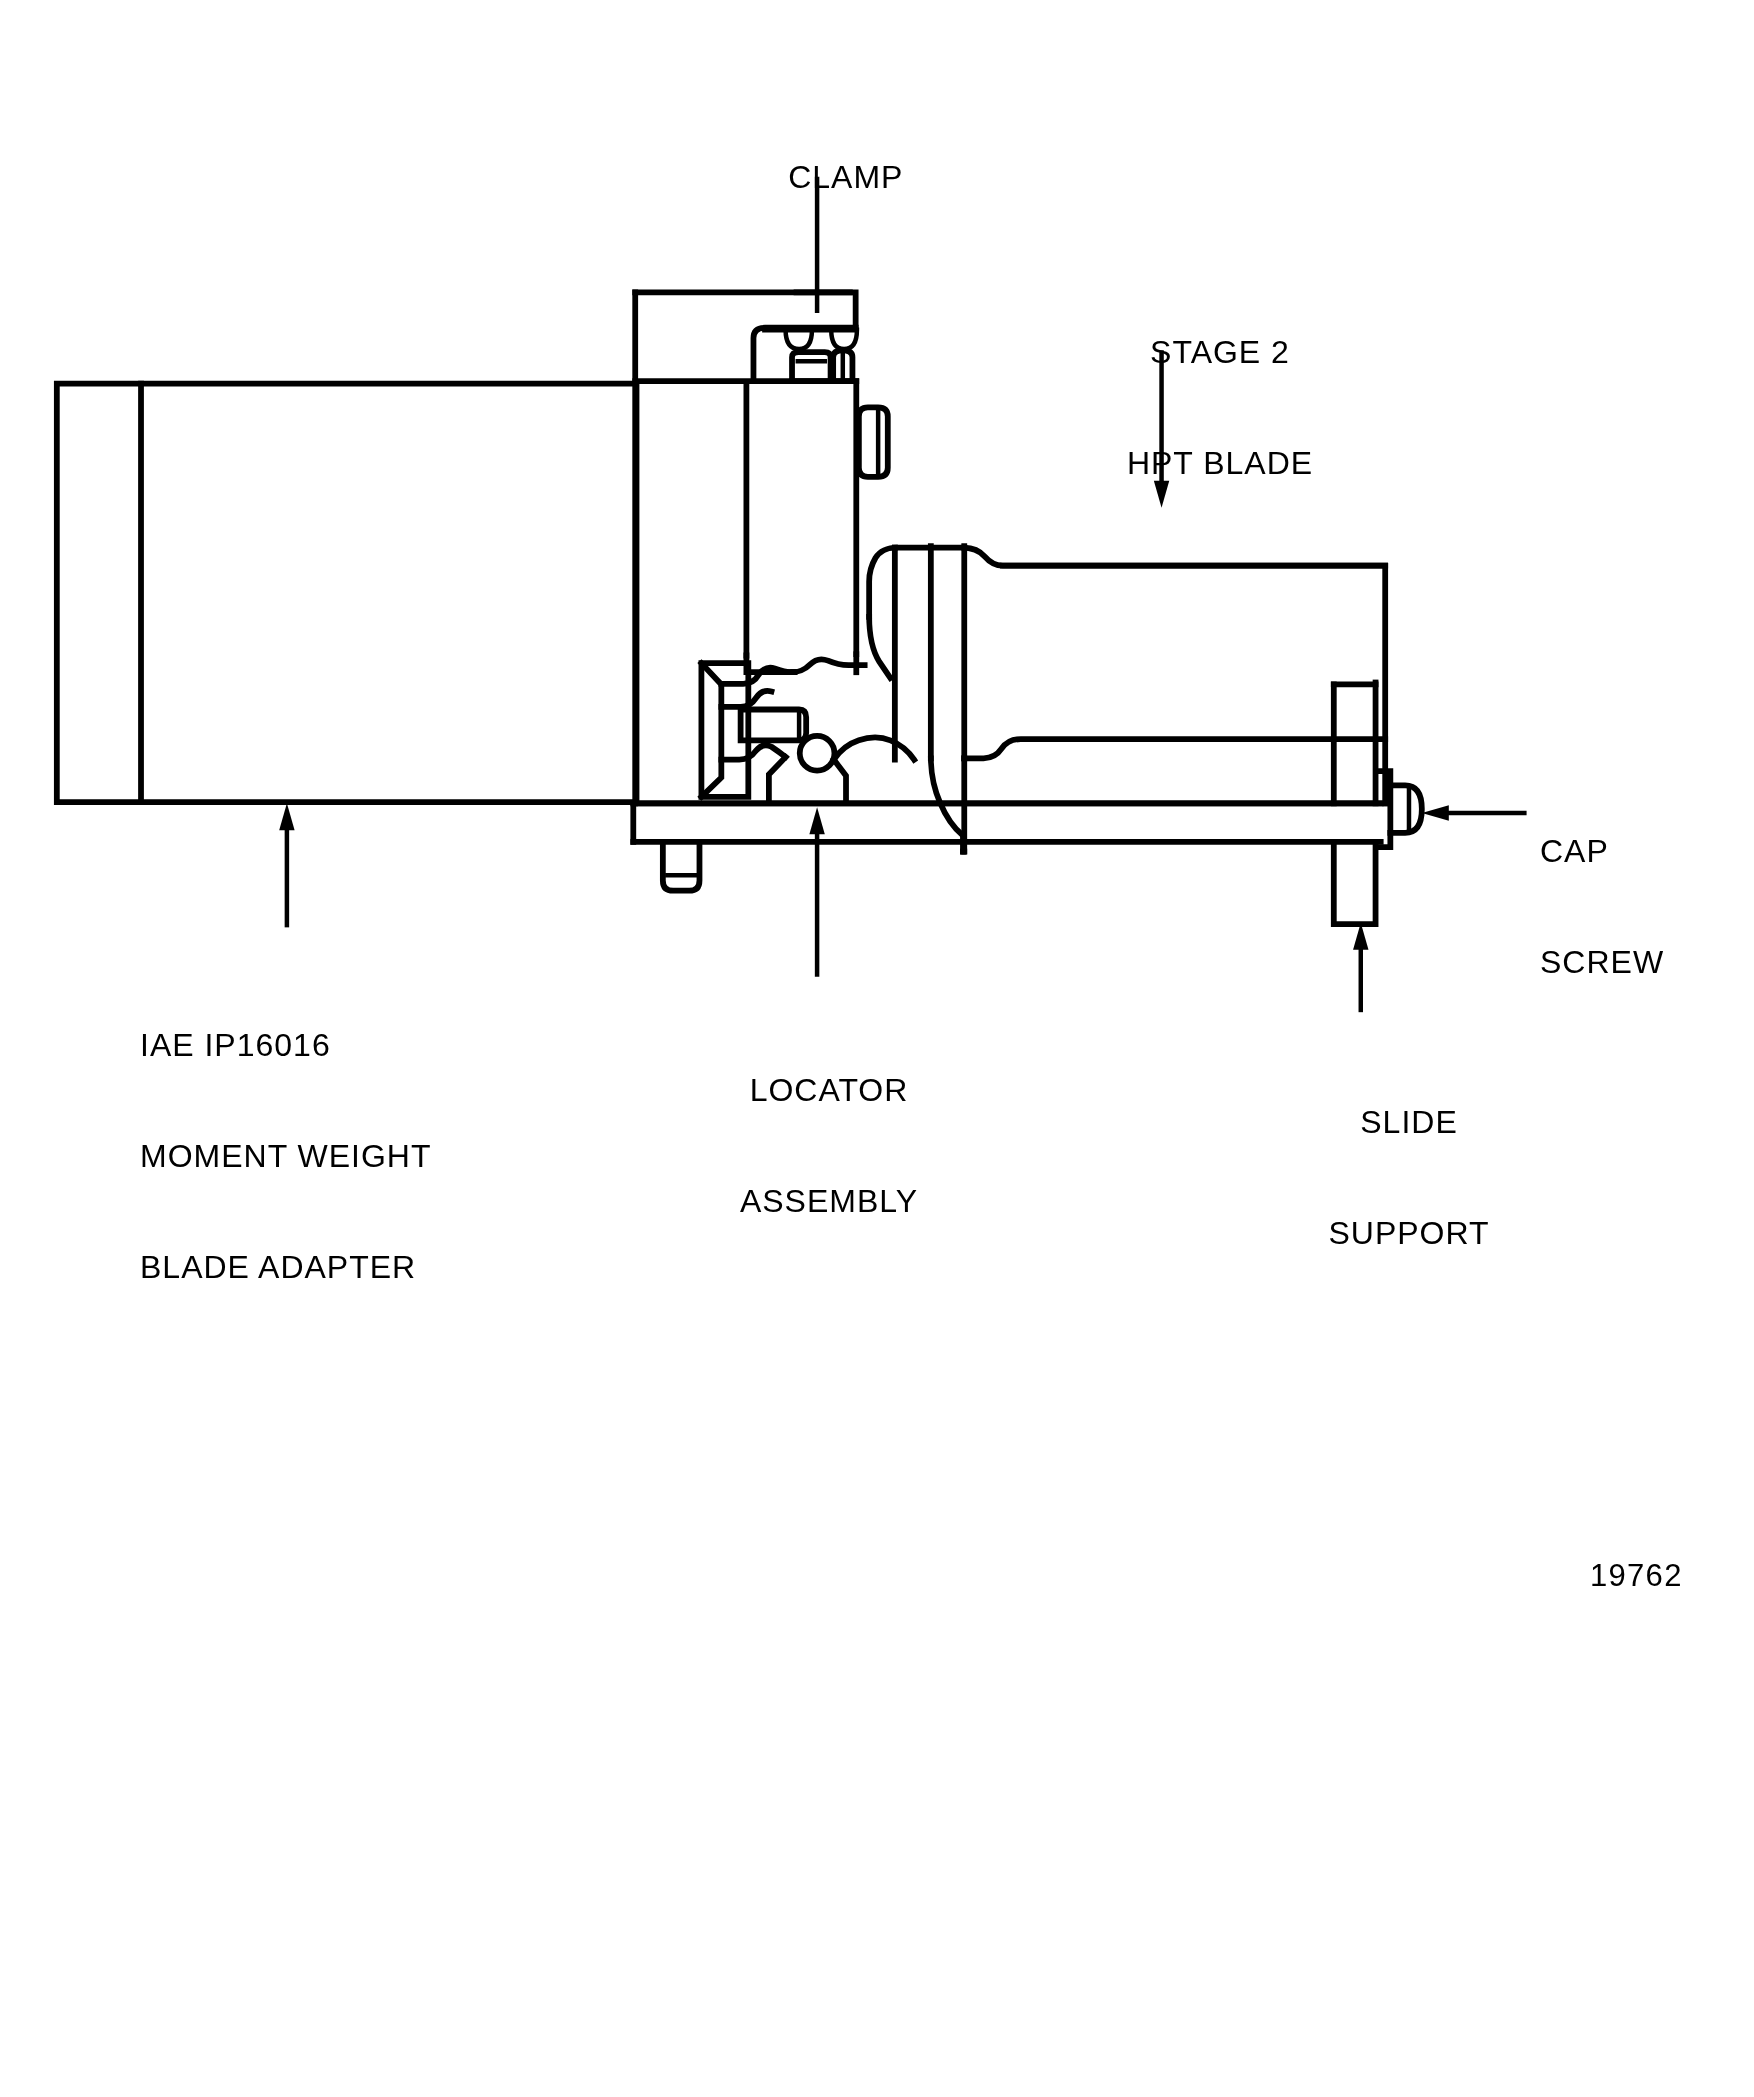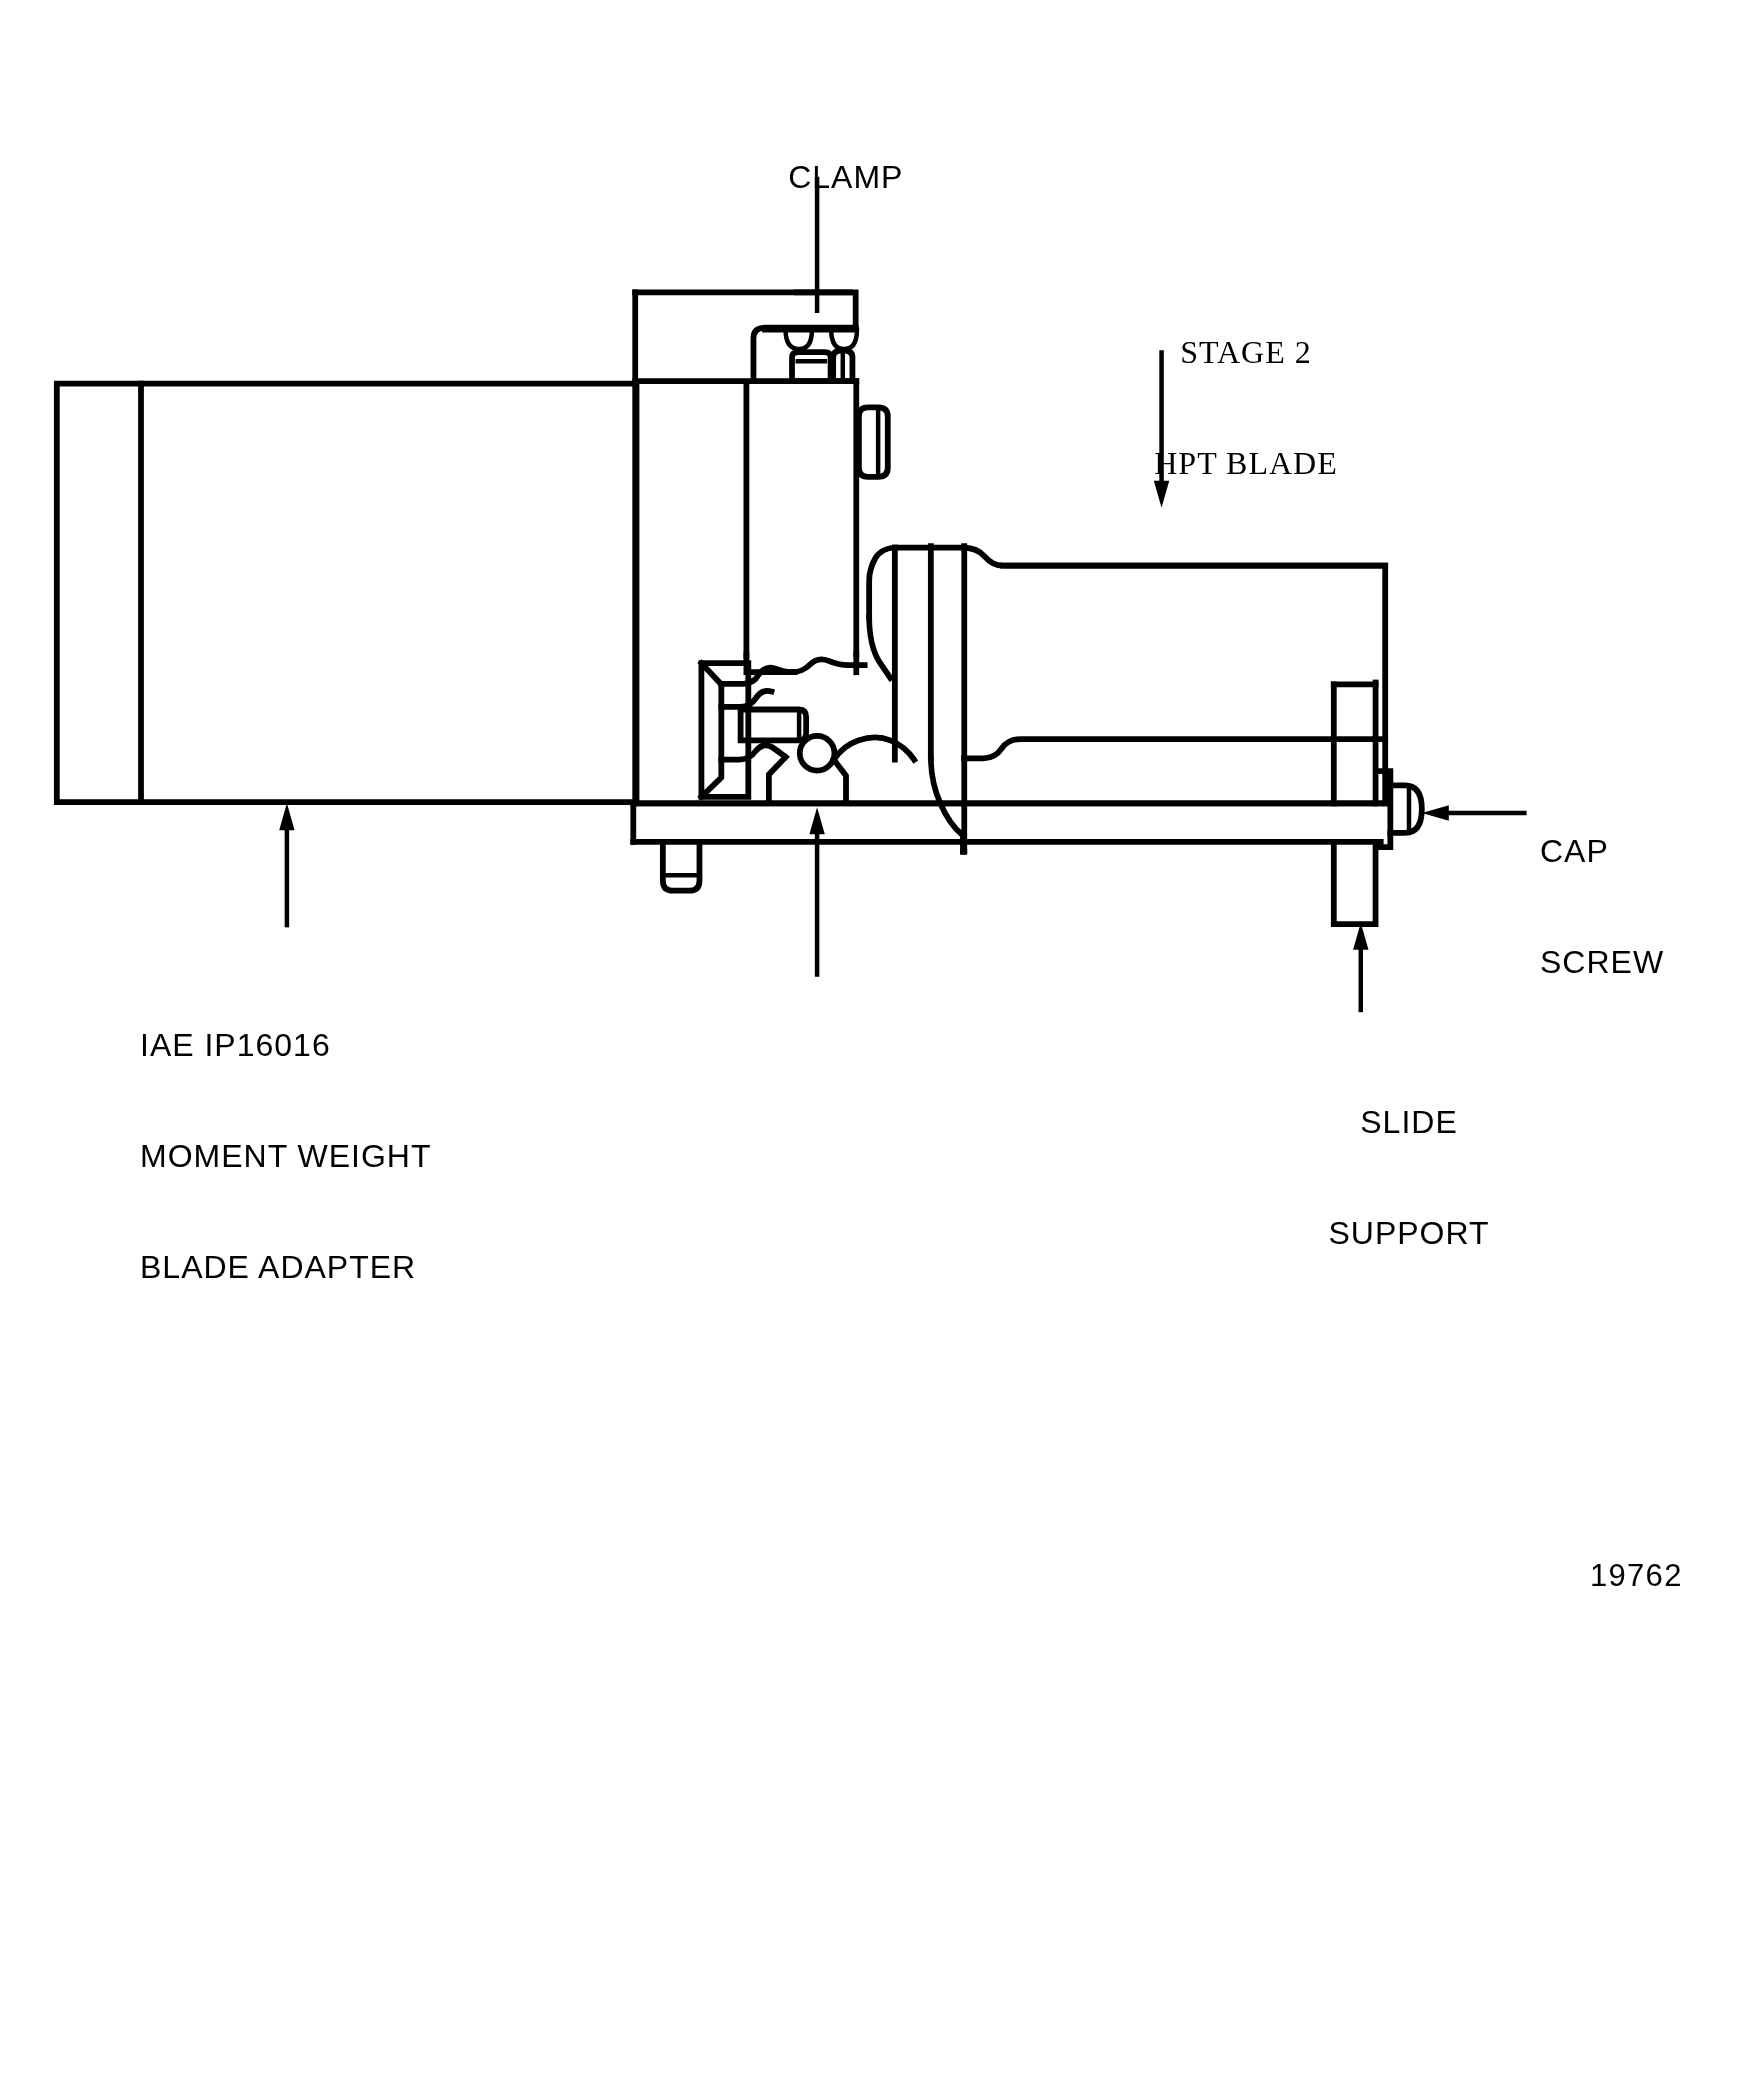--- a/index.html
+++ b/index.html
@@ -194,36 +194,40 @@
       <path class="lead" d="M 2117 1575 L 2117 1458"></path>
       <polygon class="arrowhead" points="2117,1436 2105,1478 2129,1478"></polygon>
     </g>
 
   </svg>
 
   <div class="label center" style="left:826px; top:122px;">
     <span>CLAMP</span>
   </div>
 
-  <div class="label center" style="left:1246px; top:260px;font-family:Liberation Serif, serif;">
+  <div class="label center" style="left:1220px; top:260px;">
     <div>STAGE 2</div>
     <div>HPT BLADE</div>
   </div>
 
   <div class="label left" style="left:1540px; top:759px;">
     <div>CAP</div>
     <div>SCREW</div>
   </div>
 
   <div class="label left" style="left:106px; top:953px;margin-left:34px;">
     <div>IAE IP16016</div>
     <div>MOMENT WEIGHT</div>
     <div>BLADE ADAPTER</div>
   </div>
 
+  <div class="label center" style="left:829px; top:998px;">
+    <div>LOCATOR</div>
+    <div>ASSEMBLY</div>
+  </div>
 
   <div class="label center" style="left:1409px; top:1030px;">
     <div>SLIDE</div>
     <div>SUPPORT</div>
   </div>
 
   <div class="fig-num" style="left:1590px; top:1558px;">19762</div>
 
 </div>
 

